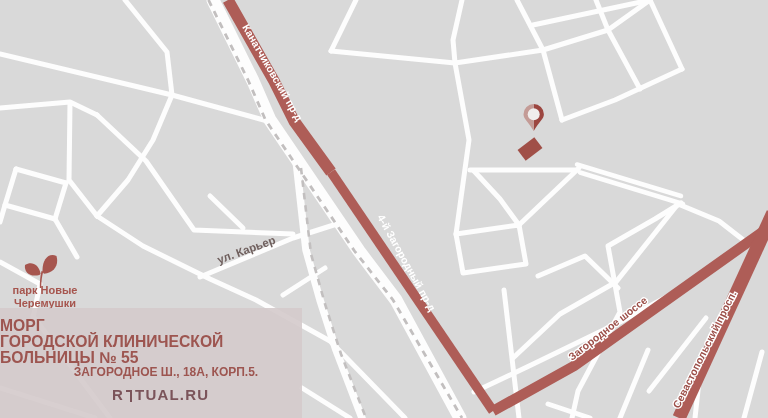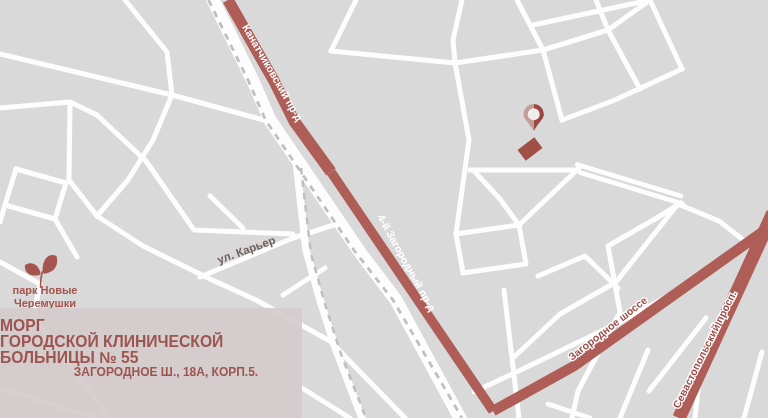--- a/index.html
+++ b/index.html
@@ -153,13 +153,14 @@
   <text x="45" y="293.5" text-anchor="middle" fill="#a6554e" font-size="11" font-weight="bold" font-family="Liberation Sans, sans-serif">парк Новые</text>
   <text x="45" y="306.5" text-anchor="middle" fill="#a6554e" font-size="11" font-weight="bold" font-family="Liberation Sans, sans-serif">Черемушки</text>
 </svg>
 
 <div style="position:absolute;left:0;top:308px;width:302px;height:110px;background:rgba(212,202,203,0.9);"></div>
 
 <div style="position:absolute;left:0;top:318px;width:314px;color:#9d5550;font-size:15.7px;font-weight:bold;line-height:15.8px;">МОРГ<br>ГОРОДСКОЙ КЛИНИЧЕСКОЙ<br>БОЛЬНИЦЫ № 55</div>
 
 <div style="position:absolute;left:0;top:365px;width:314px;text-align:center;color:#9d5550;font-size:12px;font-weight:bold;margin-left:9px;">ЗАГОРОДНОЕ Ш., 18А, КОРП.5.</div>
 
+<div style="position:absolute;left:112px;top:389px;color:#7b545a;font-size:15px;font-weight:bold;letter-spacing:1.2px;line-height:11px;">R<span style="display:inline-block;width:6px;height:12.5px;margin:0 3px 0 2px;border-top:2.6px solid #7b545a;border-right:2.6px solid #7b545a;box-sizing:border-box;vertical-align:-2.2px;"></span>TUAL.RU</div>
 </div>
 
 </body></html>

